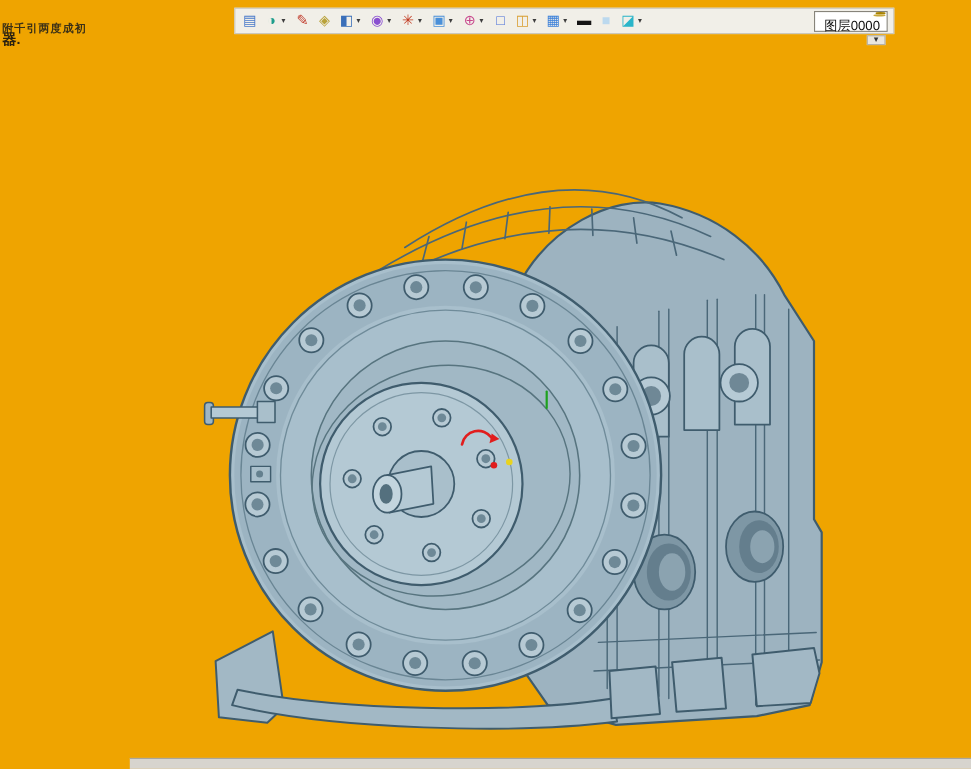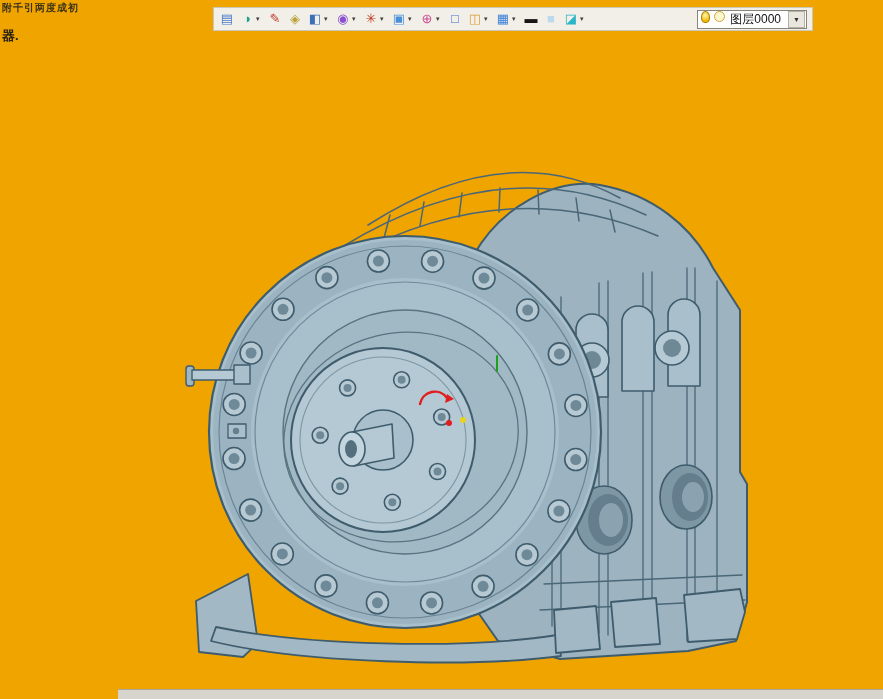--- a/index.html
+++ b/index.html
@@ -3,42 +3,42 @@
 <meta charset="utf-8">
 <style>
   html,body{margin:0;padding:0;}
   body{
     width:883px;height:699px;position:relative;overflow:hidden;
     background:#EFA400;
     font-family:"Liberation Sans",sans-serif;
   }
   
   .corner-line1{
-    position:absolute;left:2px;top:1px;font-size:10px;color:#3c3116;
+    position:absolute;left:2px;top:19px;font-size:10px;color:#3c3116;
     letter-spacing:1px;font-weight:bold;
   }
   .corner-line2{
     position:absolute;left:2px;top:27px;font-size:13px;color:#2a2110;font-weight:bold;
   }
   
   .toolbar{
     position:absolute;left:213px;top:7px;width:600px;height:24px;
     background:#f1efe8;border:1px solid #cbc7bb;box-sizing:border-box;
     display:flex;align-items:center;padding:0 5px;gap:4px;
   }
   .tb-icon{display:flex;align-items:center;gap:1px;cursor:default;}
   .tb-glyph{
     width:16px;height:16px;font-size:13px;line-height:16px;text-align:center;
     display:inline-block;
   }
   .dd{font-size:7px;color:#3c3c3c;width:7px;display:inline-block;}
   
   .layer-combo{
-    margin-left:auto;display:flex;align-items:flex-start;height:19px;
-    background:#ffffff;border:1px solid #87847a;box-sizing:border-box;padding:0 1px 0 3px;
+    margin-left:auto;display:flex;align-items:flex-end;height:19px;
+    background:#ffffff;border:1px solid #87847a;box-sizing:border-box;padding:0 1px 0 3px;flex-direction:column;
   }
   .bulb{
     width:9px;height:12px;border-radius:50% 50% 42% 42%;
     background:radial-gradient(circle at 45% 35%, #fff6a8, #f0b400 75%);
     border:1px solid #a88200;box-sizing:border-box;
   }
   .layer-swatch{
     width:11px;height:11px;border-radius:50%;margin-left:4px;
     background:#fdf7cf;border:1px solid #c9a83a;box-sizing:border-box;
   }

